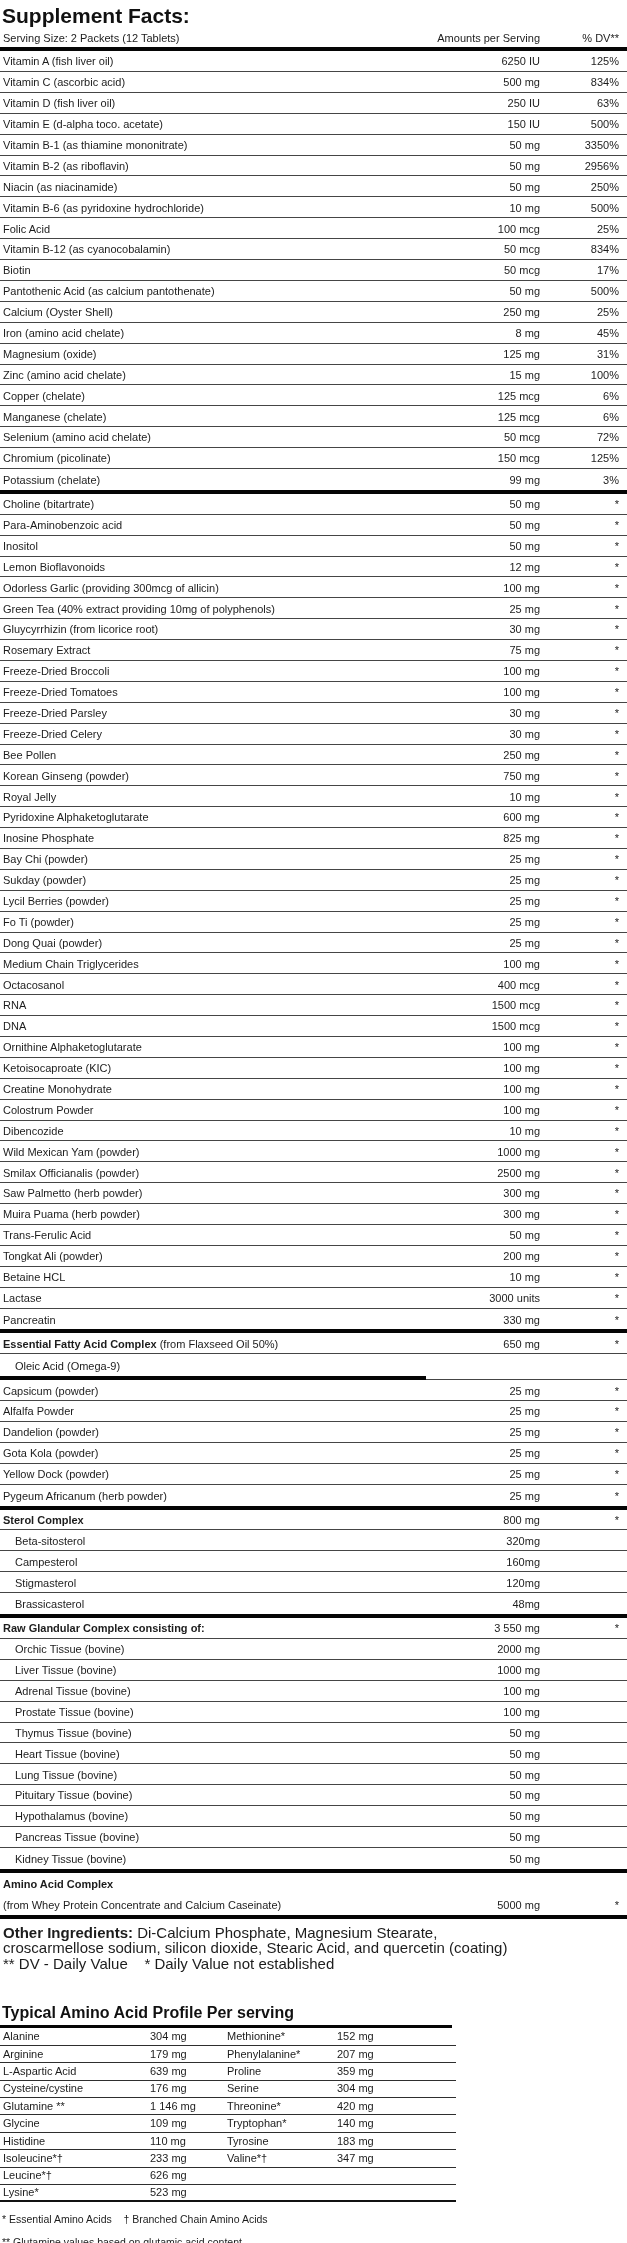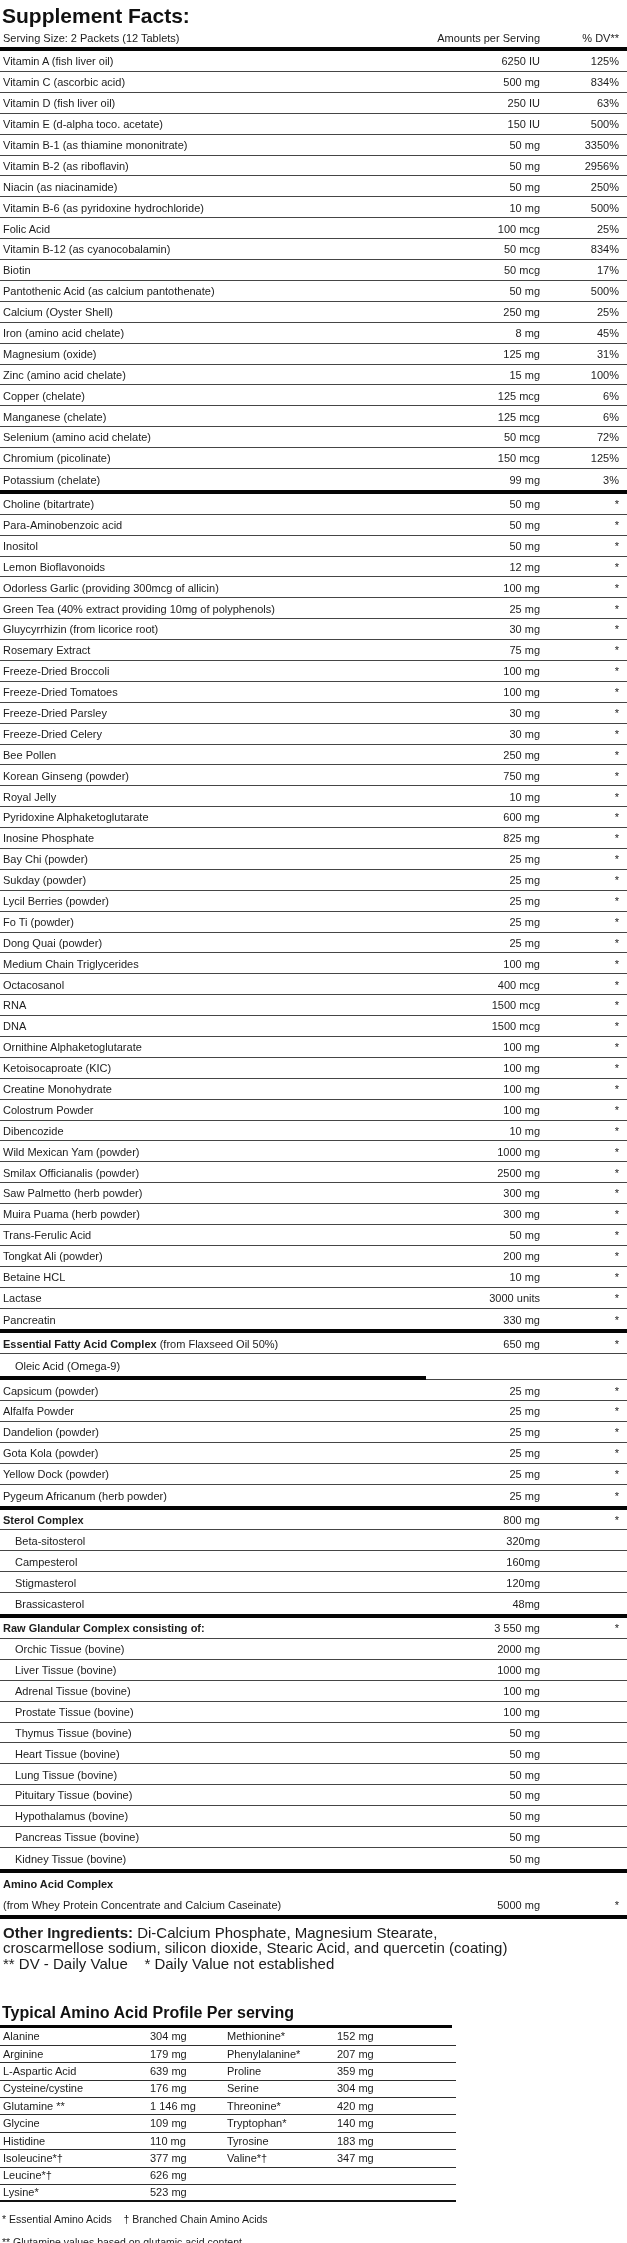--- a/index.html
+++ b/index.html
@@ -577,21 +577,21 @@
           <span class="av2">140 mg</span>
         </div>
         <div class="arow">
           <span class="an1">Histidine</span>
           <span class="av1">110 mg</span>
           <span class="an2">Tyrosine</span>
           <span class="av2">183 mg</span>
         </div>
         <div class="arow">
           <span class="an1">Isoleucine*†</span>
-          <span class="av1">377 mg</span>
+          <span class="av1">233 mg</span>
           <span class="an2">Valine*†</span>
           <span class="av2">347 mg</span>
         </div>
         <div class="arow">
           <span class="an1">Leucine*†</span>
           <span class="av1">626 mg</span>
           <span class="an2"></span>
           <span class="av2"></span>
         </div>
         <div class="arow">

